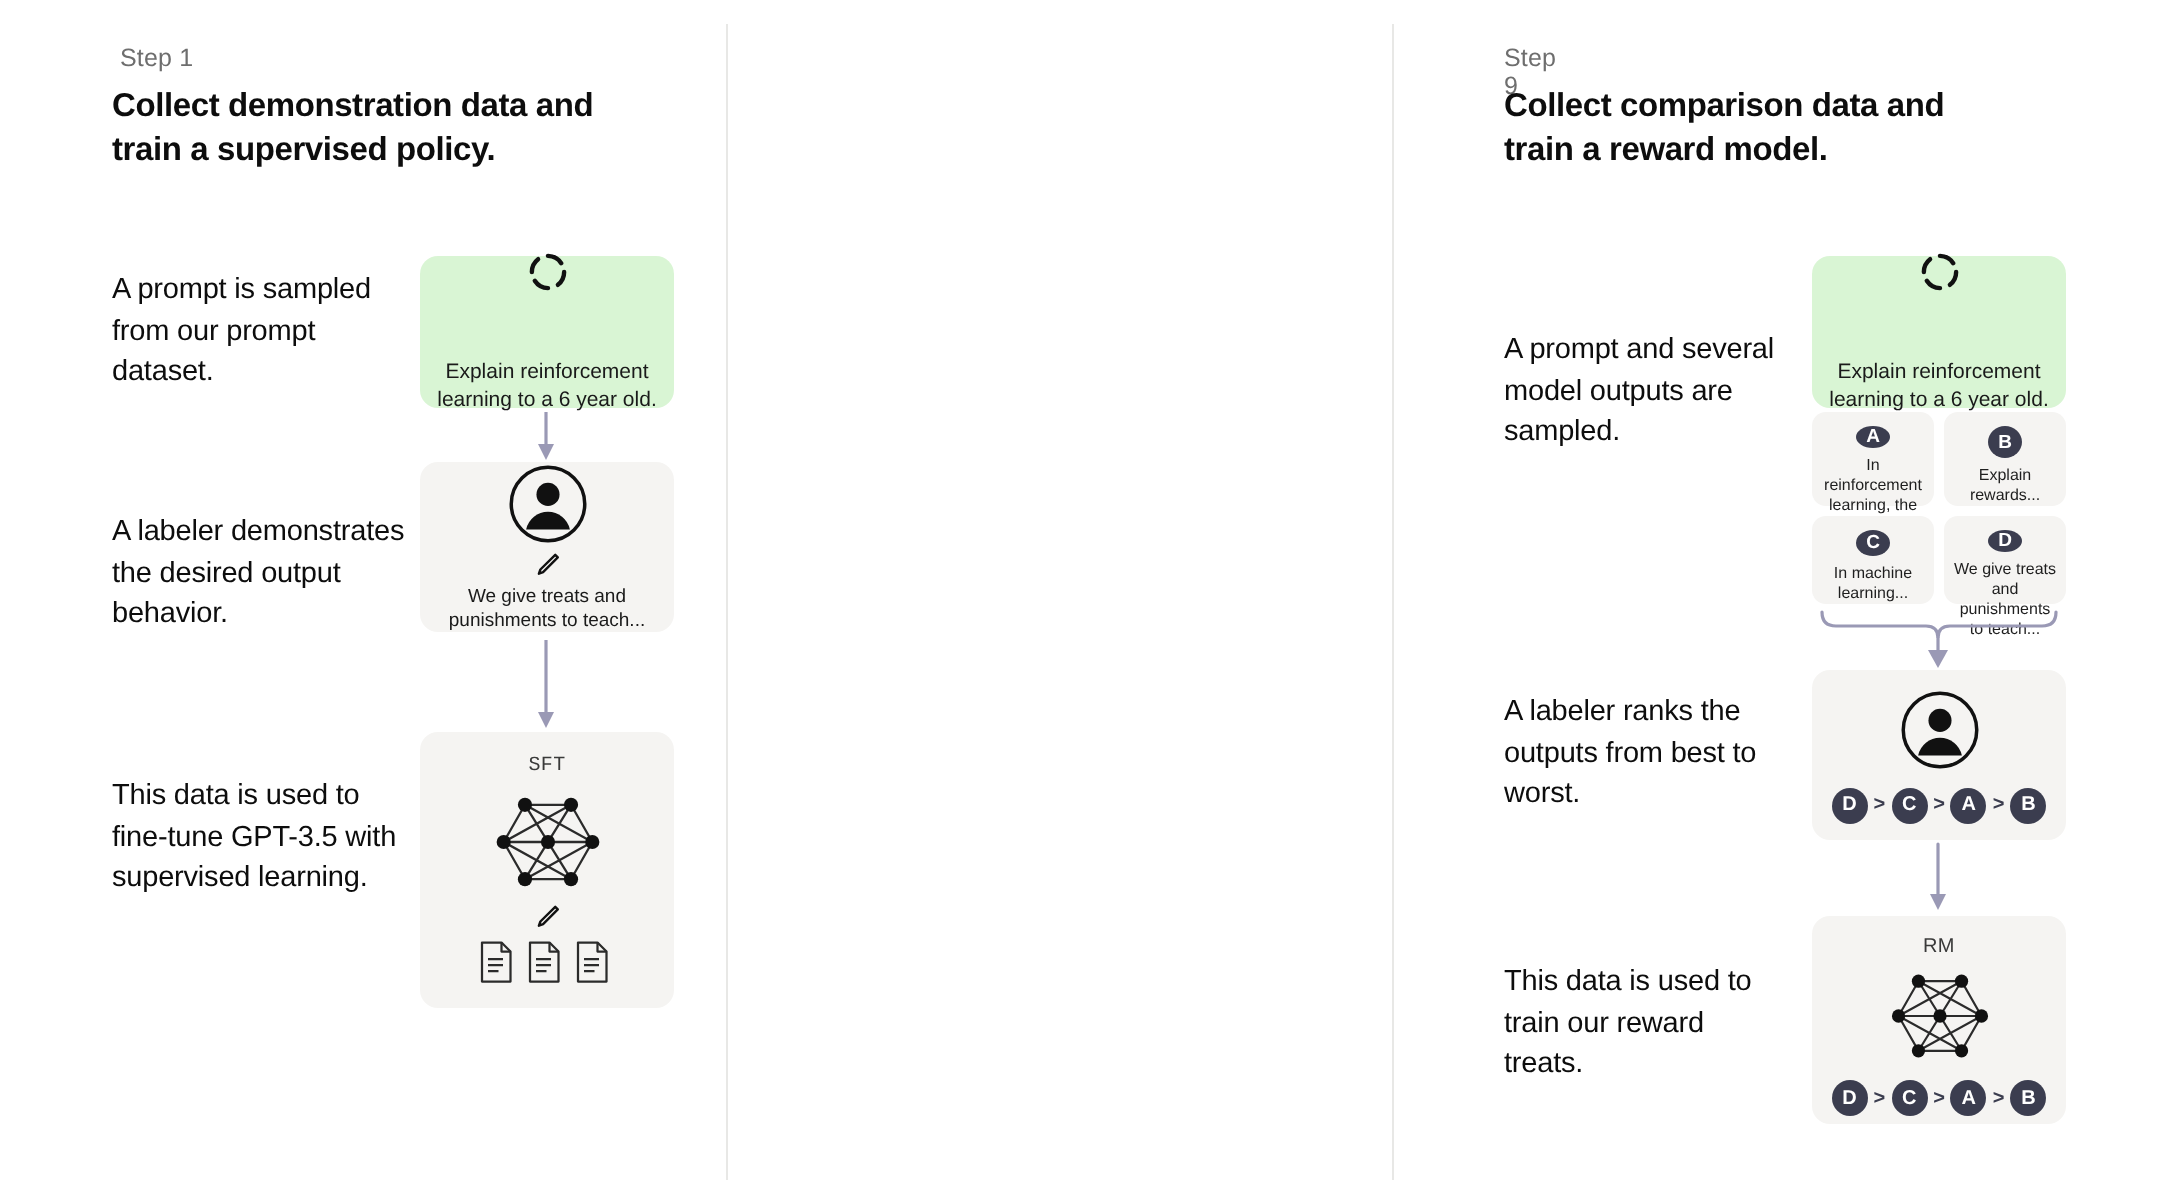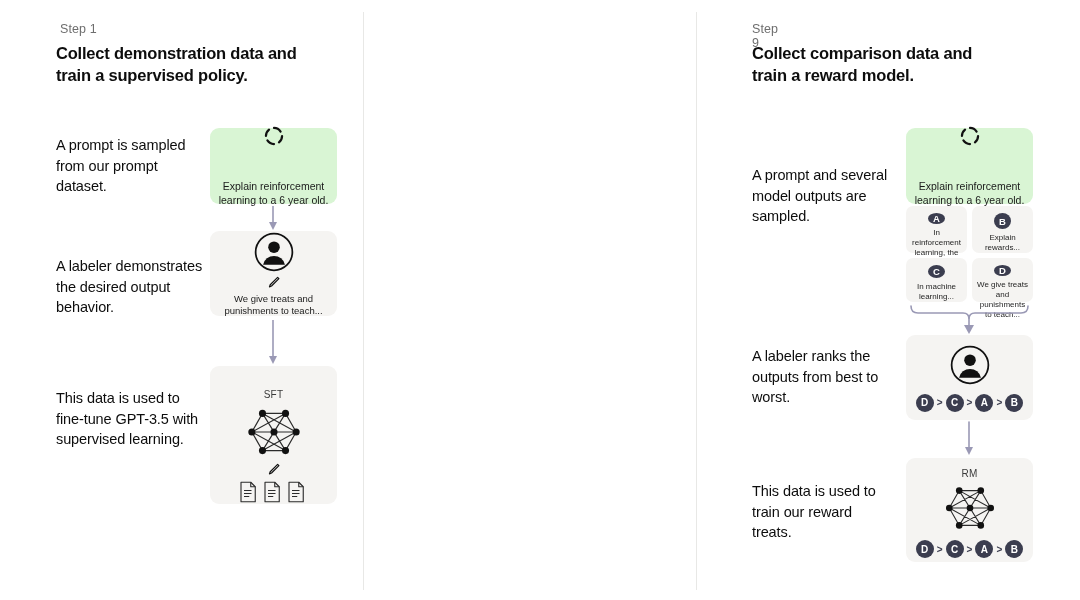--- a/index.html
+++ b/index.html
@@ -110,21 +110,21 @@
         </svg>
       </span>
       <span style="margin:2px 0 3px;">
         <svg width="15" height="15" viewBox="0 0 20 20">
           <path d="M15.5 3.2 L17.2 4.9 L7.4 14.7 L4.6 15.8 L5.6 13z" fill="none" stroke="#111" stroke-width="1.6" stroke-linejoin="round"></path>
         </svg>
       </span>
       <div class="card-caption">We give treats and punishments to teach...</div>
     </div>
 
-    <div class="card grey" style="left:210px;top:366px;width:127px;height:138px;justify-content:flex-end;padding-top:12px;">
+    <div class="card grey" style="left:210px;top:366px;width:127px;height:138px;justify-content:flex-start;padding-top:12px;font-family:Liberation Mono, monospace;">
       <div class="card-title">SFT</div>
       <span style="margin-top:4px;">
         <svg width="62" height="56" viewBox="0 0 70 62">
           <g stroke="#2b2b2b" stroke-width="1.3" fill="none">
             <path d="M22 10 L10 31 L22 52 L48 52 L60 31 L48 10 Z"></path>
             <path d="M22 10 L48 52 M48 10 L22 52 M22 10 L60 31 M48 10 L10 31
                      M10 31 L48 52 M60 31 L22 52 M22 10 L35 31 M48 10 L35 31
                      M35 31 L22 52 M35 31 L48 52 M10 31 L35 31 M35 31 L60 31"></path>
           </g>
           <g fill="#111">

